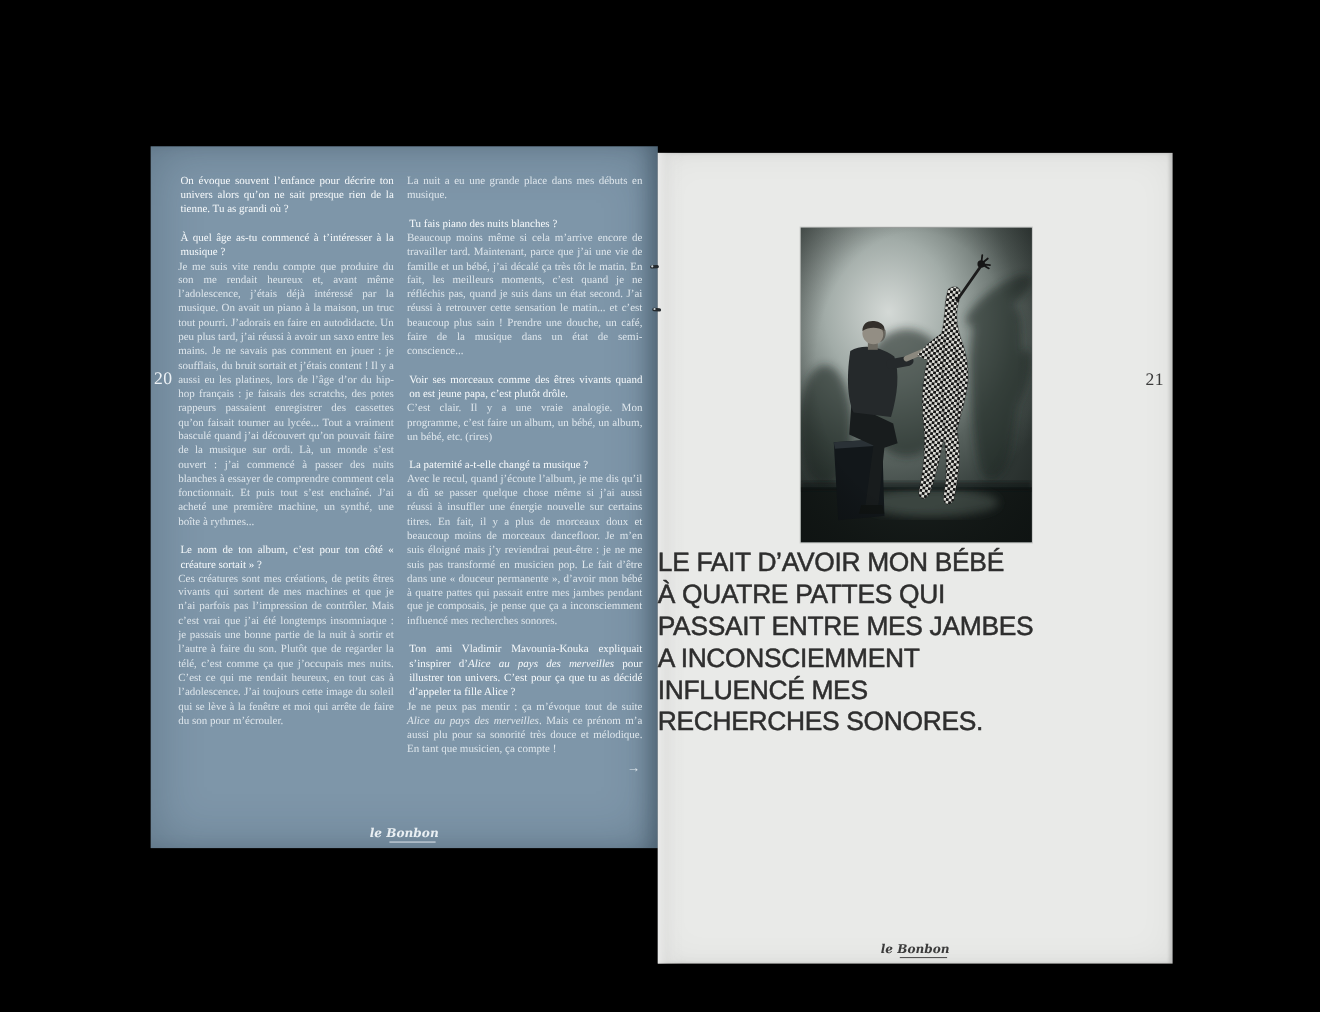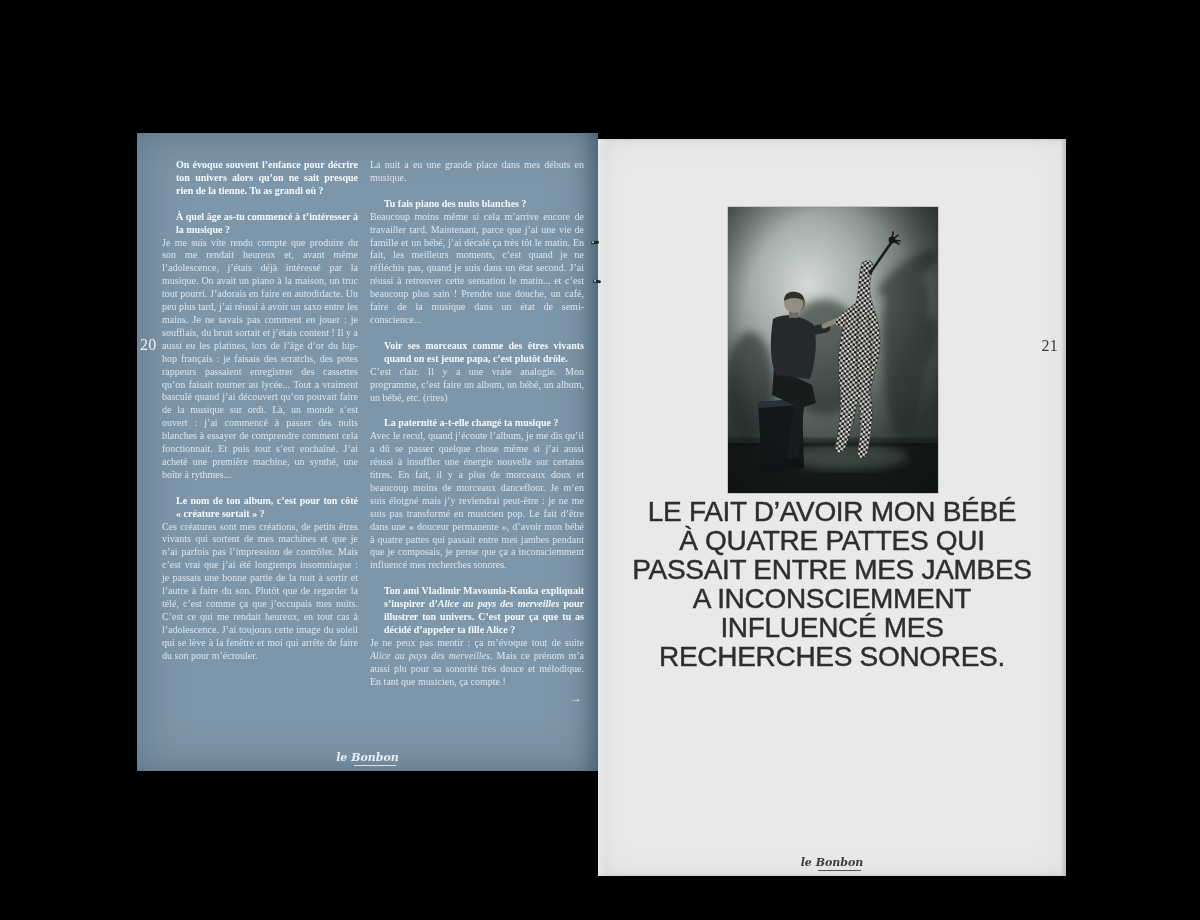--- a/index.html
+++ b/index.html
@@ -39,21 +39,21 @@
   .staple-2{left:593px;top:280px;transform:rotate(3deg);}
 
   
   .columns{
     position:absolute;left:25px;top:26px;display:flex;gap:12px;
     font-size:10px;line-height:12.9px;text-align:justify;
   }
   .colA{width:196px;}
   .colB{width:214px;}
   .para{margin:0;}
-  .para.question{font-weight:700;color:var(--question-text);margin-left:14px;margin-top:13px;}
+  .para.question{font-weight:400;color:var(--question-text);margin-left:2px;margin-top:13px;}
   .para.question:first-child{margin-top:0;}
   .para.answer{color:var(--answer-text);}
   .para.answer-cont{color:var(--answer-text);}
   .para.arrow{color:var(--answer-text);text-align:right;font-size:12px;line-height:12px;margin-top:3px;margin-right:2px;}
   .page-num{font-size:16px;letter-spacing:.3px;}
   .page-num-left{position:absolute;left:3px;top:203px;color:#EDF2F6;}
   .page-num-right{position:absolute;right:8px;top:198px;color:var(--right-page-ink);}
   .footer-logo{
     position:absolute;left:0;right:0;bottom:6px;text-align:center;
     font-family:"DejaVu Serif",serif;font-style:italic;font-weight:700;font-size:11px;
@@ -66,23 +66,23 @@
   .footer-right{color:#3B3B3B;}
 
   
   .photo{
     position:absolute;left:130px;top:68px;width:210px;height:286px;
     box-shadow:0 0 0 1px rgba(90,95,92,.25);
     background:#39413f;
   }
   .photo svg{display:block;width:100%;height:100%;}
   .pull-quote{
-    position:absolute;left:0;right:0;top:358px;text-align:center;
+    position:absolute;left:0;right:0;top:358px;text-align:left;
     font-family:"Liberation Sans",sans-serif;
-    font-size:28px;line-height:29px;letter-spacing:-.3px;
+    font-size:24px;line-height:29px;letter-spacing:-.3px;
     color:var(--quote-text);
     -webkit-text-stroke:.45px currentColor;
   }
 </style>
 </head>
 <body>
 
 <div class="page page-left">
   <div class="page-num page-num-left">20</div>
 

